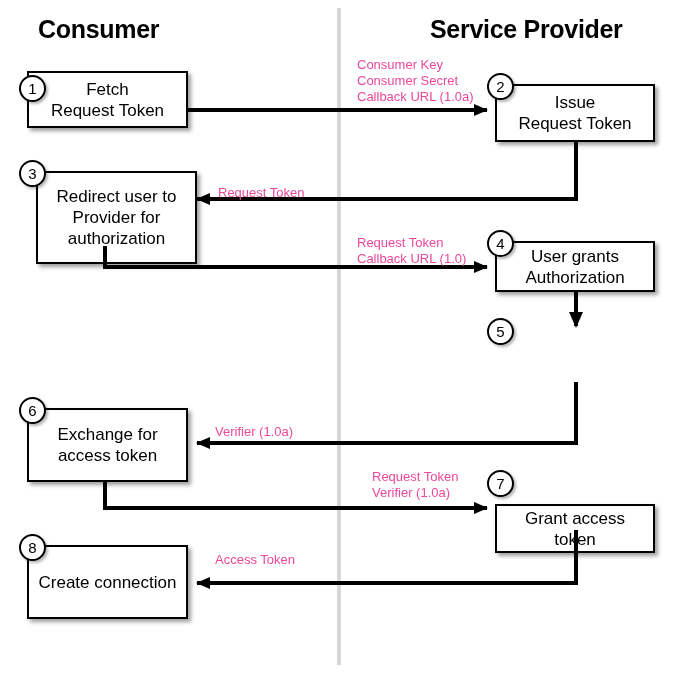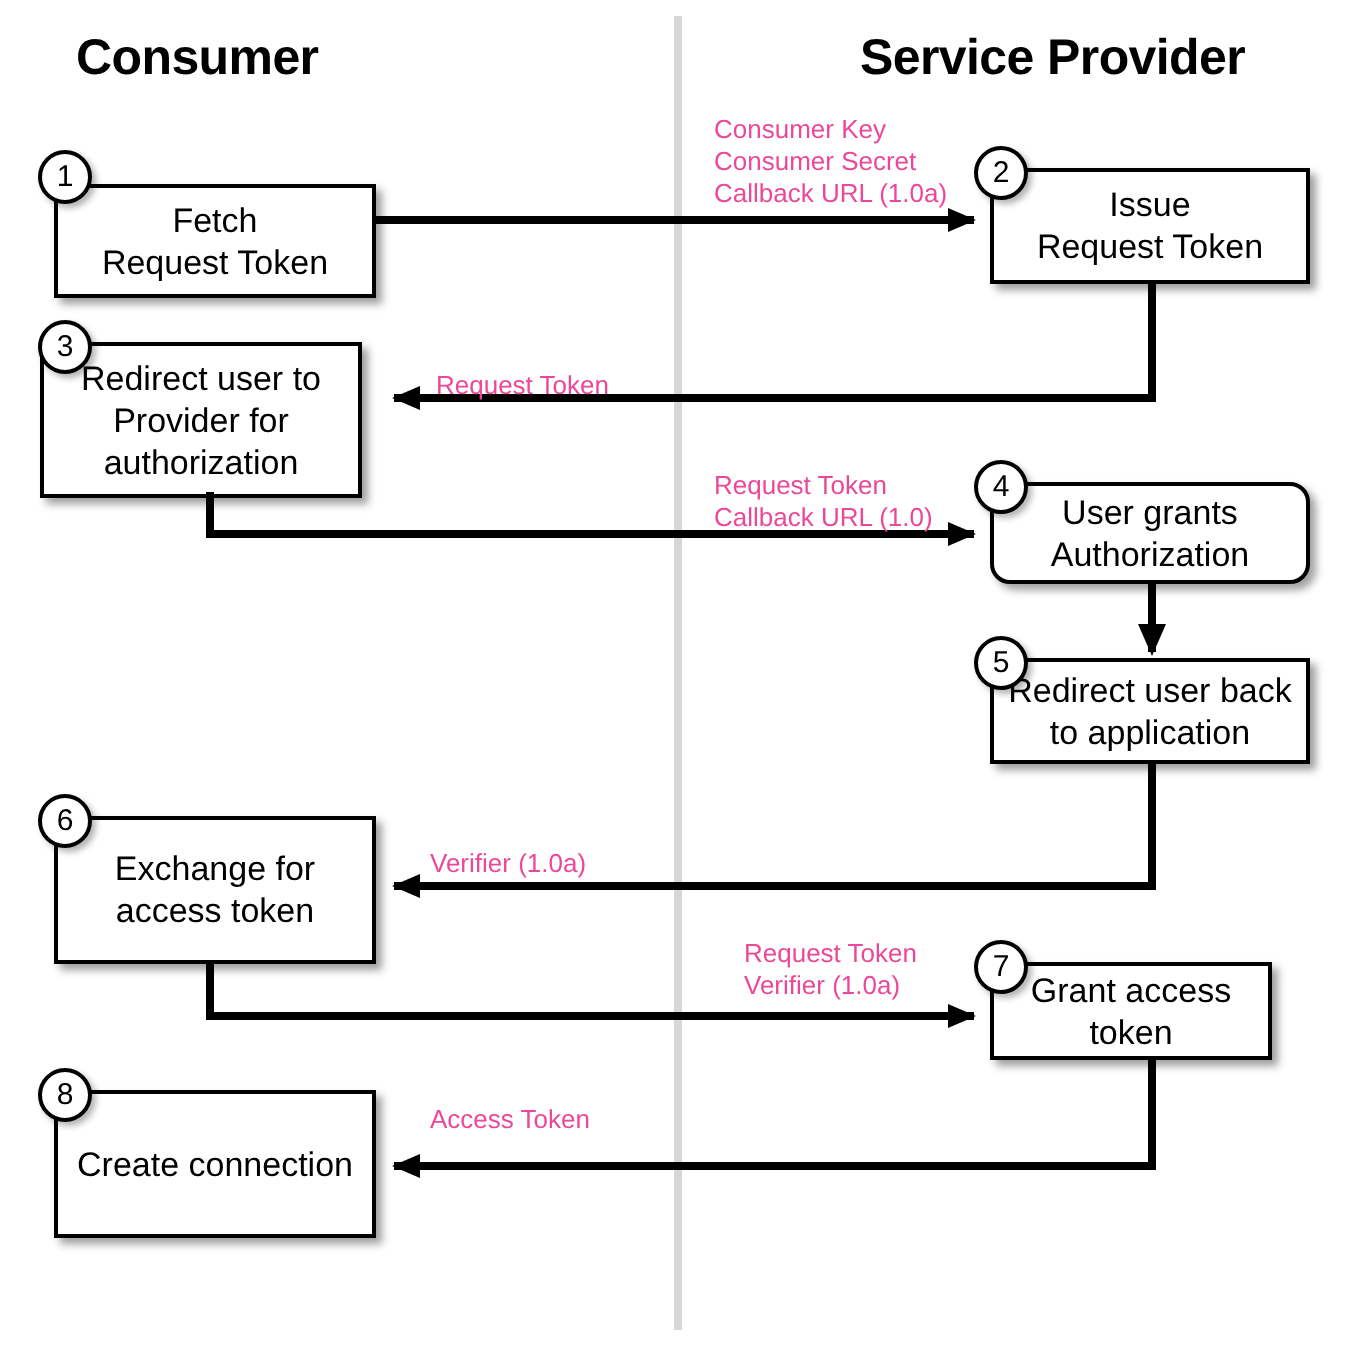--- a/index.html
+++ b/index.html
@@ -122,58 +122,54 @@
 
     <path d="M576,292 L576,326" stroke="#000000" stroke-width="4" fill="none" marker-end="url(#arrowD)"></path>
 
     <path d="M576,382 L576,443 L197,443" stroke="#000000" stroke-width="4" fill="none" marker-end="url(#arrowL)"></path>
 
     <path d="M105,482 L105,508 L487,508" stroke="#000000" stroke-width="4" fill="none" marker-end="url(#arrowR)"></path>
 
     <path d="M576,530 L576,583 L197,583" stroke="#000000" stroke-width="4" fill="none" marker-end="url(#arrowL)"></path>
   </svg>
 
-  <div class="node" style="left:27px; top:92px; width:161px; height:57px;">
+  <div class="node" style="left:27px; top:71px; width:161px; height:57px;">
     <div class="node-label">Fetch
 Request Token</div>
   </div>
   <div class="badge" style="left:19px; top:75px;">1</div>
 
   <div class="node" style="left:495px; top:84px; width:160px; height:58px;">
     <div class="node-label">Issue
 Request Token</div>
   </div>
   <div class="badge" style="left:487px; top:73px;">2</div>
 
-  <div class="node" style="left:20px; top:171px; width:161px; height:78px;">
+  <div class="node" style="left:36px; top:171px; width:161px; height:93px;">
     <div class="node-label">Redirect user to
 Provider for
 authorization</div>
   </div>
   <div class="badge" style="left:19px; top:160px;">3</div>
 
-  <div class="node" style="left:495px; top:241px; width:160px; height:51px;border-radius:10px;">
+  <div class="node" style="left:495px; top:241px; width:160px; height:51px;">
     <div class="node-label">User grants
 Authorization</div>
   </div>
   <div class="badge" style="left:487px; top:230px;">4</div>
 
-  <div class="node" style="left:495px; top:329px; width:160px; height:53px;">
-    <div class="node-label">Redirect user back
-to application</div>
-  </div>
   <div class="badge" style="left:487px; top:318px;">5</div>
 
   <div class="node" style="left:27px; top:408px; width:161px; height:74px;">
     <div class="node-label">Exchange for
 access token</div>
   </div>
   <div class="badge" style="left:19px; top:397px;">6</div>
 
-  <div class="node" style="left:495px; top:481px; width:141px; height:49px;">
+  <div class="node" style="left:495px; top:504px; width:160px; height:49px;">
     <div class="node-label">Grant access token</div>
   </div>
   <div class="badge" style="left:487px; top:470px;">7</div>
 
   <div class="node" style="left:27px; top:545px; width:161px; height:74px;">
     <div class="node-label">Create connection</div>
   </div>
   <div class="badge" style="left:19px; top:534px;">8</div>
 
   <div class="edge-label" style="left:357px; top:57px;">Consumer Key

